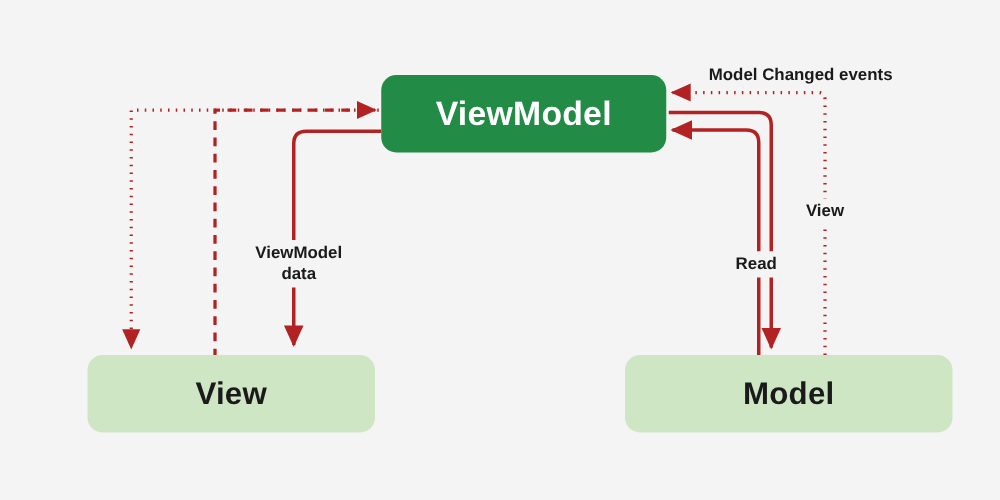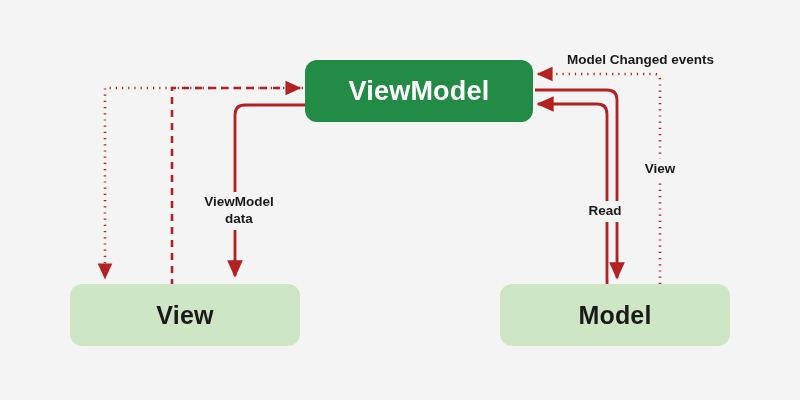--- a/index.html
+++ b/index.html
@@ -58,21 +58,21 @@
   #node-view {
     left: 70px;
     top: 284px;
     width: 230px;
     height: 62px;
     background: #cfe6c5;
   }
   #node-model {
     left: 500px;
     top: 284px;
-    width: 230px;
+    width: 262px;
     height: 62px;
     background: #cfe6c5;
   }
   #node-view .node-label,
   #node-model .node-label {
     color: #1a1a1a;
     font-size: 25px;
   }
 
   

